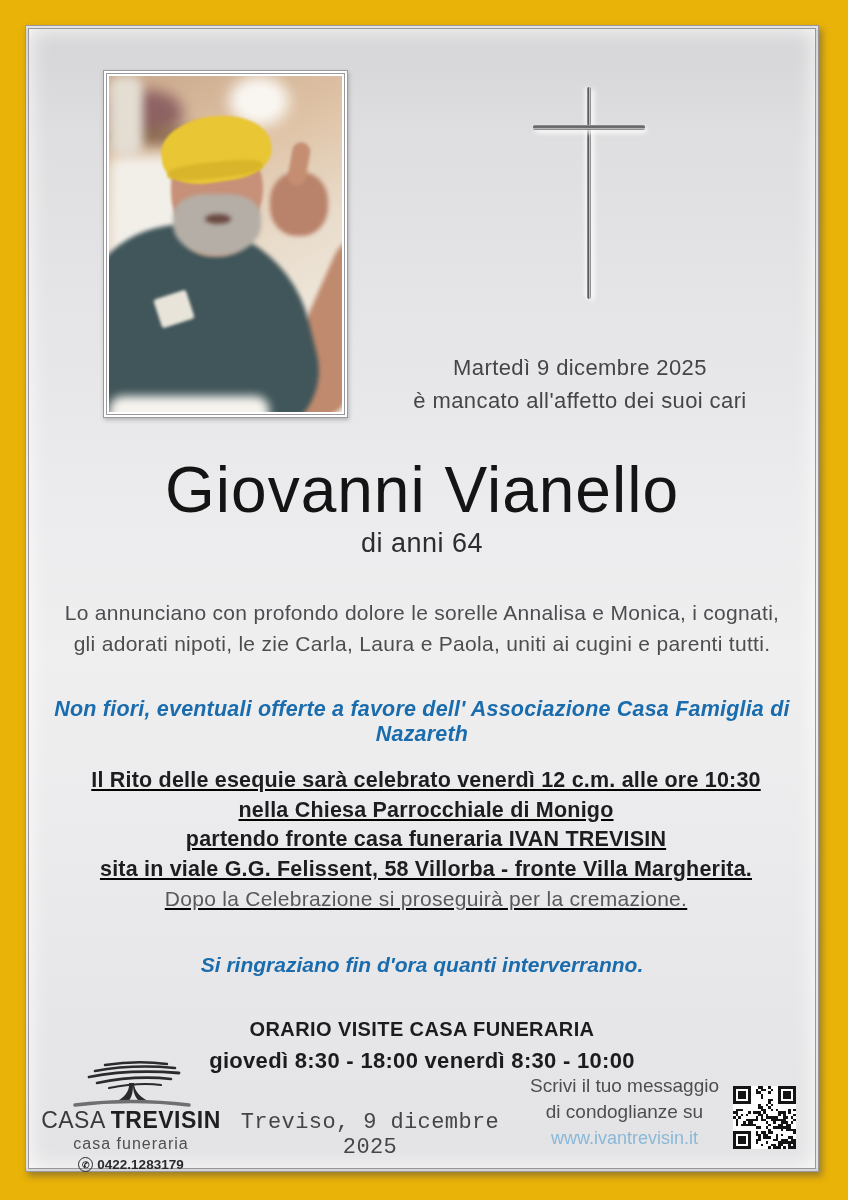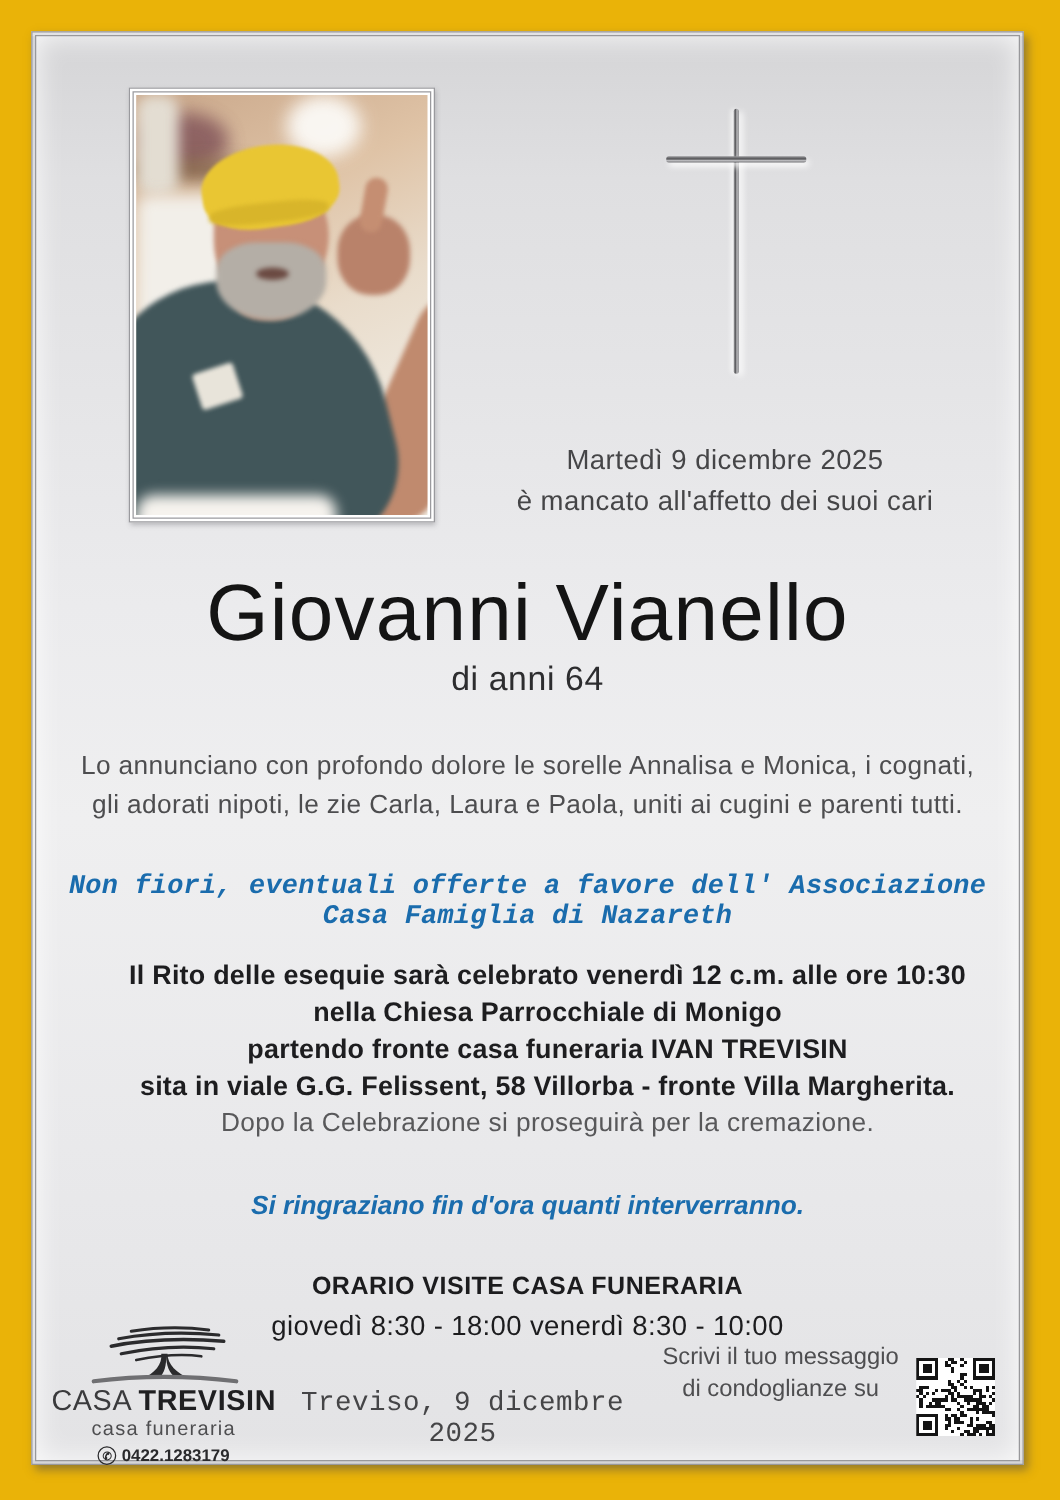--- a/index.html
+++ b/index.html
@@ -61,29 +61,29 @@
   
   .death-date { position:absolute; left:351px; top:322px; width:400px; text-align:center;
     font-size:22px; line-height:33px; color:#454547; letter-spacing:.4px; }
   .name { position:absolute; left:0; top:424px; width:100%; text-align:center;
     font-size:64px; font-weight:normal; color:#141414; letter-spacing:1px; }
   .age { position:absolute; left:0; top:499px; width:100%; text-align:center;
     font-size:27px; color:#2d2d2f; letter-spacing:.5px; }
   .announcement { position:absolute; left:0; top:568px; width:100%; text-align:center;
     font-size:21px; line-height:31px; color:#4d4d4f; letter-spacing:.3px; }
   .donation { position:absolute; left:0; top:668px; width:100%; text-align:center;
-    font-size:21.5px; font-style:italic; font-weight:bold; color:#1a6cad; letter-spacing:.2px;font-family:Liberation Mono, monospace; }
-  .ceremony { position:absolute; left:16px; top:737px; width:100%; text-align:center; line-height:29.5px; }
+    font-size:21.5px; font-style:italic; font-weight:bold; color:#1a6cad; letter-spacing:.2px; }
+  .ceremony { position:absolute; left:4px; top:737px; width:100%; text-align:center; line-height:29.5px;text-decoration:underline; }
   .c-strong { font-size:21.5px; font-weight:bold; color:#1d1d1f; letter-spacing:.2px; }
   .c-light  { font-size:21px; color:#58585a; letter-spacing:.3px; }
   .thanks { position:absolute; left:0; top:924px; width:100%; text-align:center;
     font-size:21px; font-style:italic; font-weight:bold; color:#1a6cad; }
   .visiting { position:absolute; left:0; top:989px; width:100%; text-align:center; }
   .v-title { font-size:20px; font-weight:bold; color:#1c1c1e; letter-spacing:.4px; }
-  .v-hours { margin-top:7px; font-size:22px; font-weight:normal; color:#1c1c1e; letter-spacing:.3px; }
+  .v-hours { margin-top:7px; font-size:22px; font-weight:bold; color:#1c1c1e; letter-spacing:.3px; }
 
   
   .logo { position:absolute; left:12px; top:1030px; width:180px; text-align:center; color:#2b2b2d; }
   .logo svg { display:block; margin:0 auto; }
   .logo-name { font-size:23px; letter-spacing:.5px; margin-top:-2px; }
   .l-light { font-weight:normal; color:#3a3a3c; }
   .l-bold  { font-weight:bold; color:#1f1f21; margin-left:5px; }
   .logo-sub { font-size:16px; color:#4e4e50; letter-spacing:1px; margin-top:1px; }
   .logo-phone { font-size:13.5px; font-weight:bold; color:#2a2a2c; margin-top:4px;
     display:flex; align-items:center; justify-content:center; gap:4px; }
@@ -179,20 +179,21 @@
         <span class="phone-ic">✆</span>
         <span>0422.1283179</span>
       </div>
     </div>
 
     <div class="place-date">Treviso, 9 dicembre 2025</div>
 
     <div class="condolence">
       <div>Scrivi il tuo messaggio</div>
       <div>di condoglianze su</div>
+      <a class="url">www.ivantrevisin.it</a>
     </div>
 
     <svg id="qr" class="qr" viewBox="0 0 25 25" shape-rendering="crispEdges">
         <rect width="25" height="25" fill="#fff"></rect>
         <rect x="10" y="0" width="1" height="1" fill="#141414"></rect>
         <rect x="11" y="0" width="1" height="1" fill="#141414"></rect>
         <rect x="14" y="0" width="1" height="1" fill="#141414"></rect>
         <rect x="9" y="1" width="1" height="1" fill="#141414"></rect>
         <rect x="11" y="1" width="1" height="1" fill="#141414"></rect>
         <rect x="12" y="1" width="1" height="1" fill="#141414"></rect>

